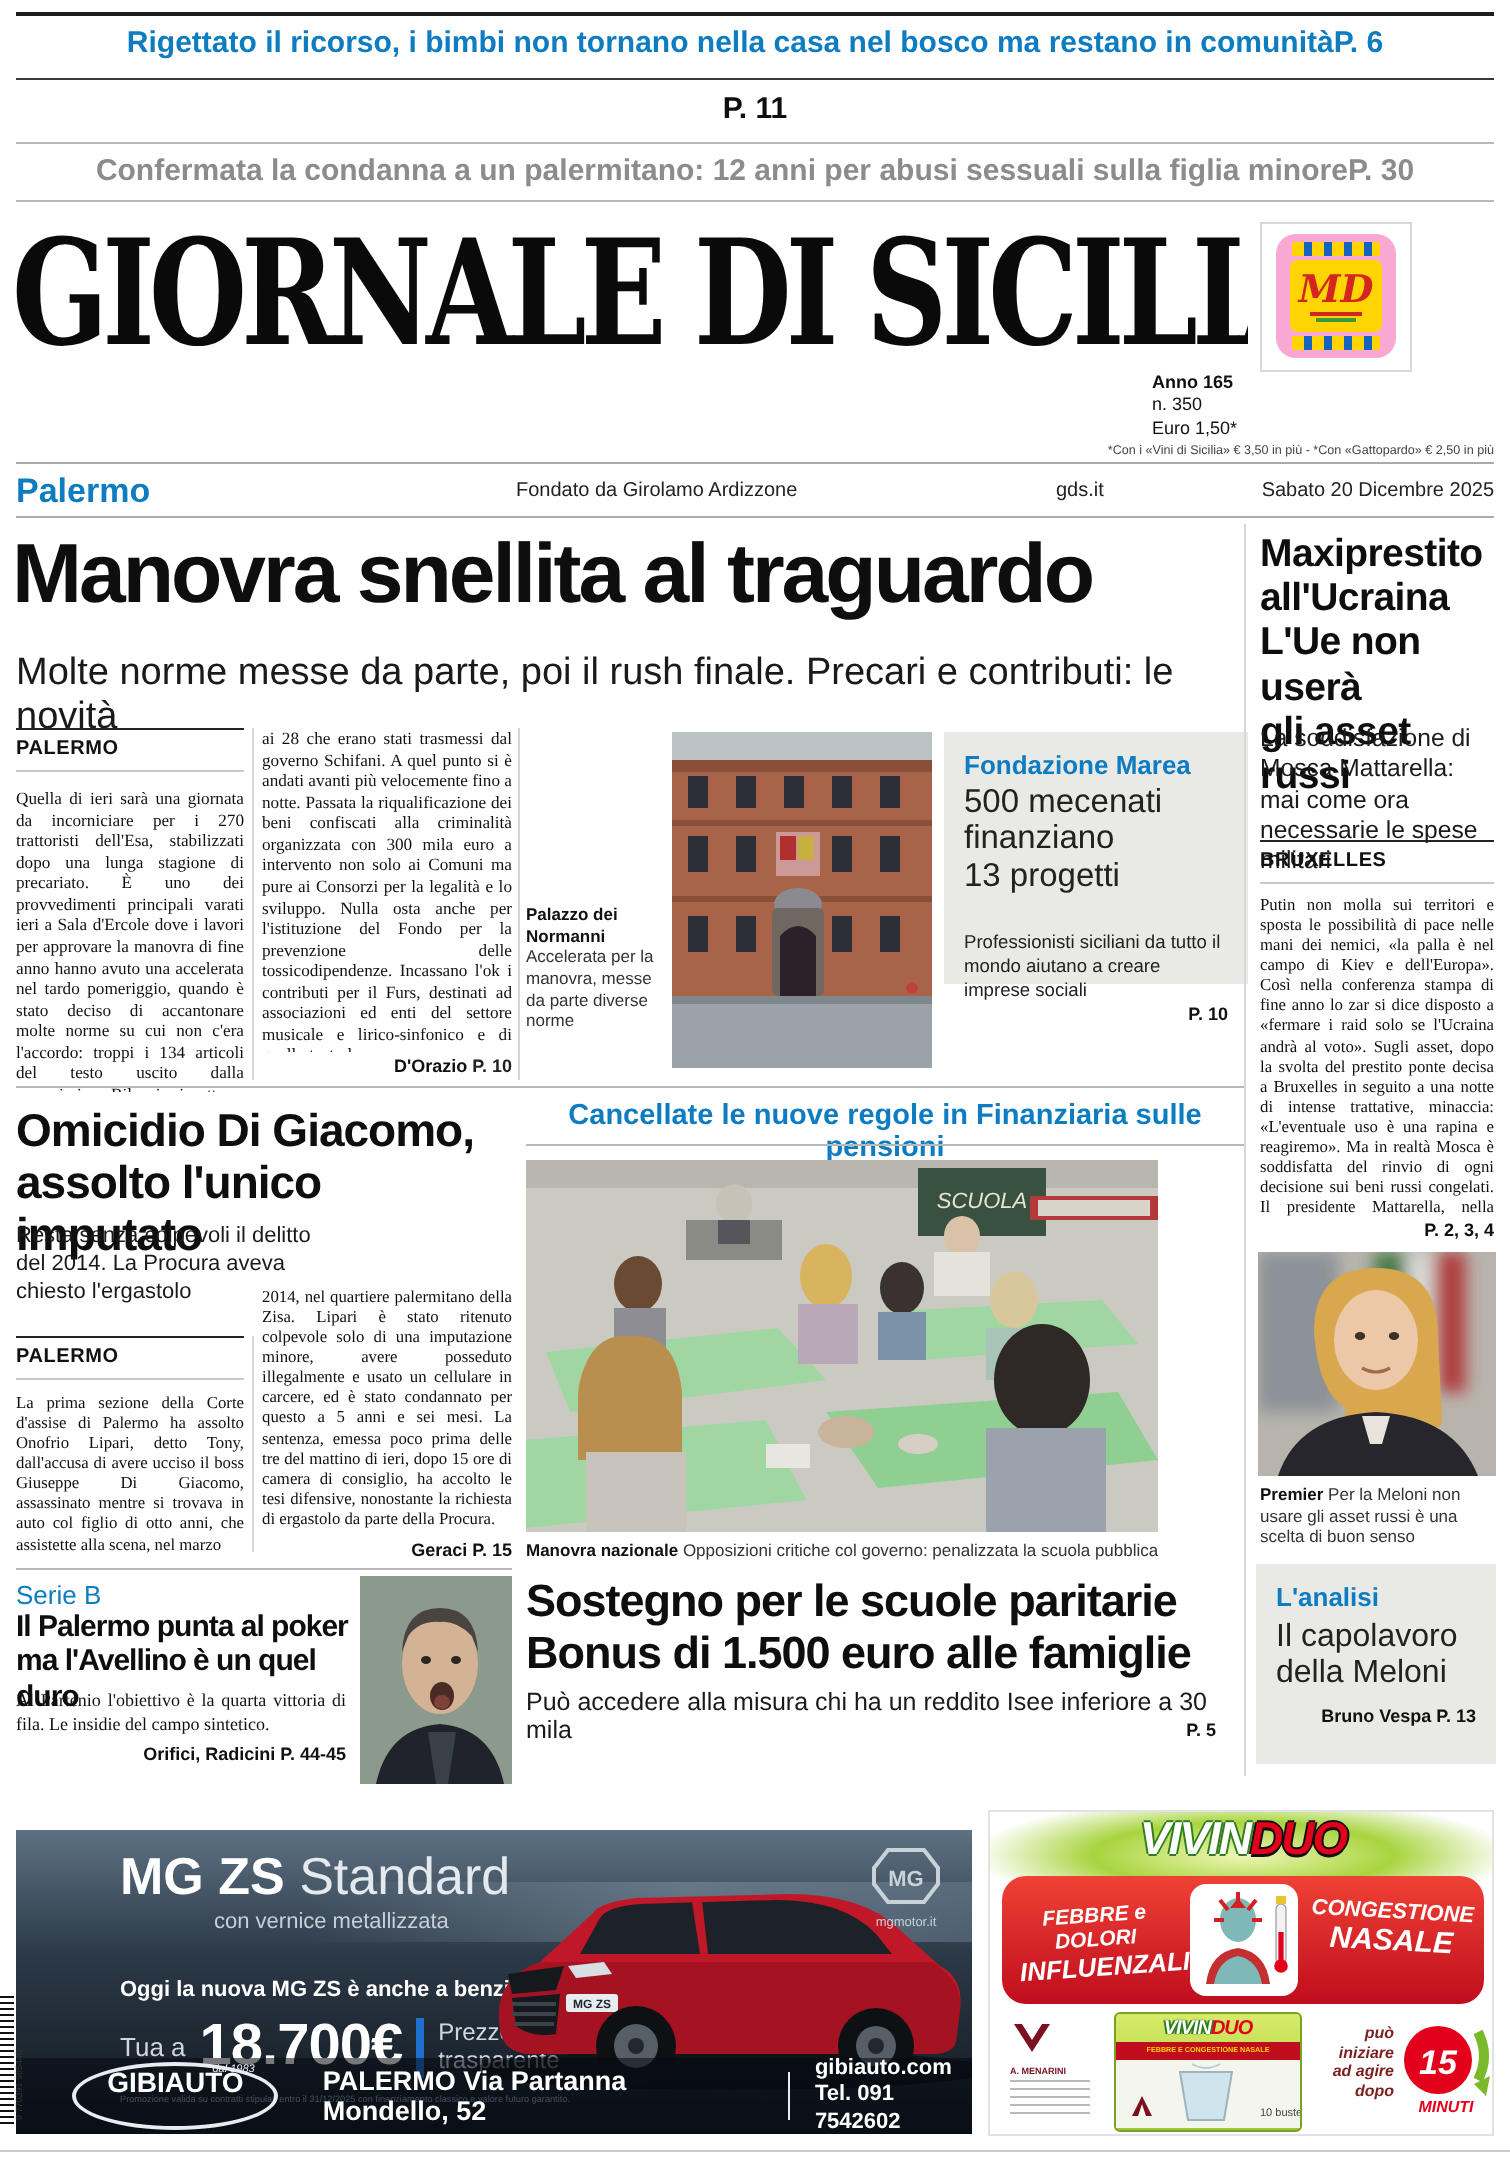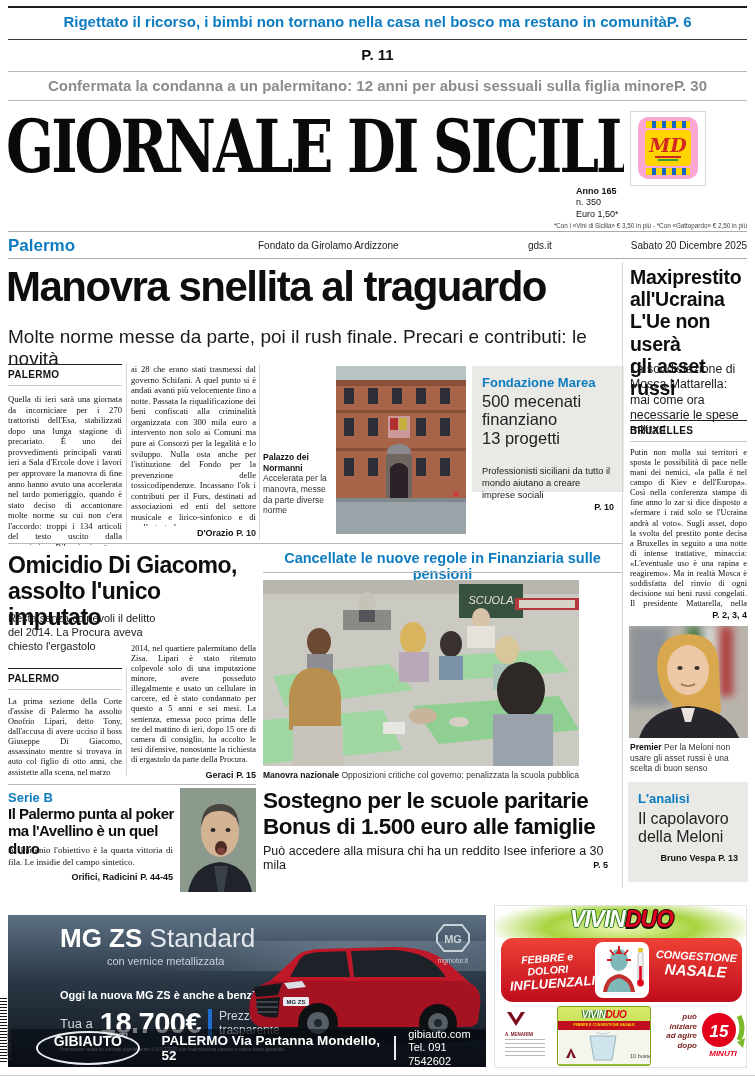--- a/index.html
+++ b/index.html
@@ -156,21 +156,21 @@
   <div class="abs vrule" style="left:126px;top:668px;height:108px;"></div>
   <div class="abs" style="left:131px;top:644px;width:125px;">
     <div class="serif just" style="font-size:8.4px;line-height:1.2;height:126px;overflow:hidden;">2014, nel quartiere palermitano della Zisa. Lipari è stato ritenuto colpevole solo di una imputazione minore, avere posseduto illegalmente e usato un cellulare in carcere, ed è stato condannato per questo a 5 anni e sei mesi. La sentenza, emessa poco prima delle tre del mattino di ieri, dopo 15 ore di camera di consiglio, ha accolto le tesi difensive, nonostante la richiesta di ergastolo da parte della Procura.</div>
     <div class="byline">
       <span>Geraci</span>
       <span>P. 15</span>
     </div>
   </div>
 
   <div class="abs hrule" style="left:8px;top:784px;width:248px;background:#b9b9b9;"></div>
-  <div class="abs blue" style="left:8px;top:790px;font-size:13px;font-weight:bold;">Serie B</div>
+  <div class="abs blue" style="left:8px;top:790px;font-size:13px;font-weight:normal;">Serie B</div>
   <div class="abs headline" style="left:8px;top:805px;width:170px;font-size:15px;line-height:1.16;">
     <div>Il Palermo punta al poker</div>
     <div>ma l'Avellino è un quel duro</div>
   </div>
   <div class="abs serif just" style="left:8px;top:845px;width:165px;font-size:9px;line-height:1.3;">Al Partenio l'obiettivo è la quarta vittoria di fila. Le insidie del campo sintetico.</div>
   <div class="abs byline" style="left:8px;top:872px;width:165px;">
     <span>Orifici, Radicini</span>
     <span>P. 44-45</span>
   </div>
 
@@ -338,21 +338,21 @@
       <div style="font-size:6.5px;color:#c9d2d9;">mgmotor.it</div>
     </div>
 
     <div class="abs" style="left:0;bottom:0;width:478px;height:38px;background:rgba(5,10,16,.55);display:flex;align-items:center;">
       <div style="margin-left:28px;position:relative;width:108px;height:30px;border:2px solid #e8ecf0;border-radius:50%;display:flex;justify-content:center;">
         <span style="font-size:14px;color:#fff;"><b>GIBIAUTO</b></span>
         <span style="position:absolute;top:-1px;right:10px;font-size:5.5px;font-style:italic;color:#e8ecf0;">dal 1983</span>
       </div>
       <div style="margin-left:22px;font-size:13.5px;font-weight:bold;color:#fff;">PALERMO Via Partanna Mondello, 52</div>
       <div style="margin-left:14px;width:2px;height:24px;background:#e8ecf0;"></div>
-      <div style="margin-left:12px;font-size:11px;font-weight:normal;color:#fff;line-height:1.2;">
+      <div style="margin-left:12px;font-size:11px;font-weight:bold;color:#fff;line-height:1.2;">
         <div>gibiauto.com</div>
         <div>Tel. 091 7542602</div>
       </div>
     </div>
   </div>
 
   <div class="abs" style="left:494px;top:905px;width:253px;height:163px;background:#fff;border:1px solid #e2e2e2;box-sizing:border-box;overflow:hidden;">
     <div class="abs" style="left:0;top:-6px;width:253px;height:46px;background:radial-gradient(ellipse at 50% 60%, #eef7b8 0%, #a8d43f 42%, #ffffff 75%);"></div>
     <div class="abs" style="left:0;top:0;width:253px;text-align:center;font-size:23px;font-weight:bold;font-style:italic;letter-spacing:-1px;">
       <span style="color:#fff;text-shadow:-1px 0 #2f7d1e,1px 0 #2f7d1e,0 -1px #2f7d1e,0 1px #2f7d1e;">VIVIN</span><span style="color:#e3001b;text-shadow:-1px 0 #111,1px 0 #111,0 -1px #111,0 1.5px #111;">DUO</span>

